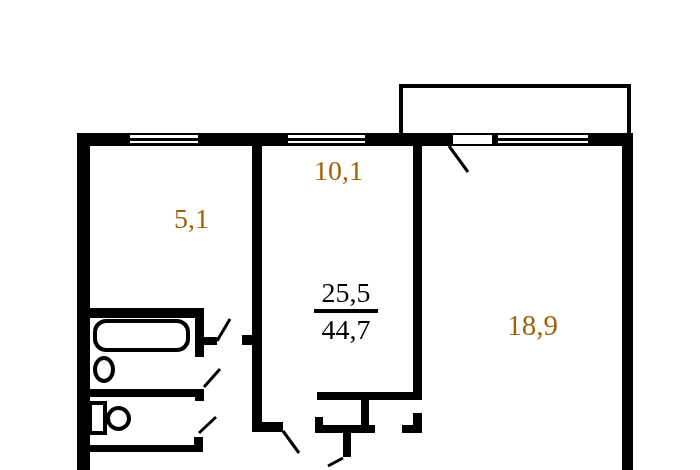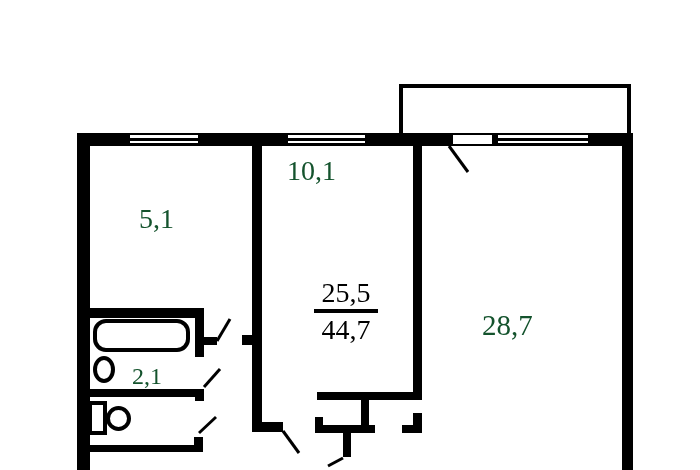--- a/index.html
+++ b/index.html
@@ -4,21 +4,21 @@
 <style>
   html,body{margin:0;padding:0;background:#fff;}
   .plan{position:relative;width:700px;height:470px;background:#ffffff;overflow:hidden;
         font-family:"Liberation Serif","DejaVu Serif",serif;}
   .w{position:absolute;background:#000;}
   .window{position:absolute;background:linear-gradient(to bottom,
         #000 0%,#000 19%,#fff 19%,#fff 39%,#000 39%,#000 60%,
         #fff 60%,#fff 80%,#000 80%,#000 100%);}
   .doorbox{position:absolute;background:#fff;border:2px solid #000;box-sizing:border-box;}
   .fixture{position:absolute;background:#fff;border:4px solid #000;box-sizing:border-box;}
-  .label{position:absolute;color:#14532d;text-align:left;font-size:28px;line-height:1.1;white-space:nowrap;}
+  .label{position:absolute;color:#a16207;text-align:right;font-size:28px;line-height:1.1;white-space:nowrap;}
   .fraction{position:absolute;left:312px;top:277px;width:68px;text-align:center;color:#000;}
   .fraction .num,.fraction .den{font-size:28px;line-height:31px;}
   .fraction .bar{height:4px;background:#000;margin:1px 2px;}
   svg.overlay{position:absolute;left:0;top:0;}
 </style>
 </head>
 <body>
 
 <div class="plan">
 
@@ -69,22 +69,21 @@
     <line x1="217" y1="341" x2="230" y2="319" stroke="#000" stroke-width="3"></line>
     <line x1="204" y1="387" x2="220" y2="369" stroke="#000" stroke-width="3"></line>
     <line x1="199" y1="433" x2="216" y2="417" stroke="#000" stroke-width="3"></line>
     <line x1="283" y1="431" x2="299" y2="453" stroke="#000" stroke-width="3"></line>
     <line x1="449" y1="146" x2="468" y2="172" stroke="#000" stroke-width="3"></line>
     <line x1="343" y1="458" x2="328" y2="466" stroke="#000" stroke-width="3"></line>
   </svg>
 
   <div class="label" style="left:139px;top:204px;width:70px">5,1</div>
   <div class="label" style="left:287px;top:156px;width:76px">10,1</div>
-  <div class="label" style="left:482px;top:310px;width:76px;font-size:29px">28,7</div>
-  <div class="label" style="left:132px;top:363px;width:54px;font-size:24px">2,1</div>
+  <div class="label" style="left:482px;top:310px;width:76px;font-size:29px">18,9</div>
 
   <div class="fraction">
     <div class="num">25,5</div>
     <div class="bar"></div>
     <div class="den">44,7</div>
   </div>
 
 </div>
 
 </body></html>

